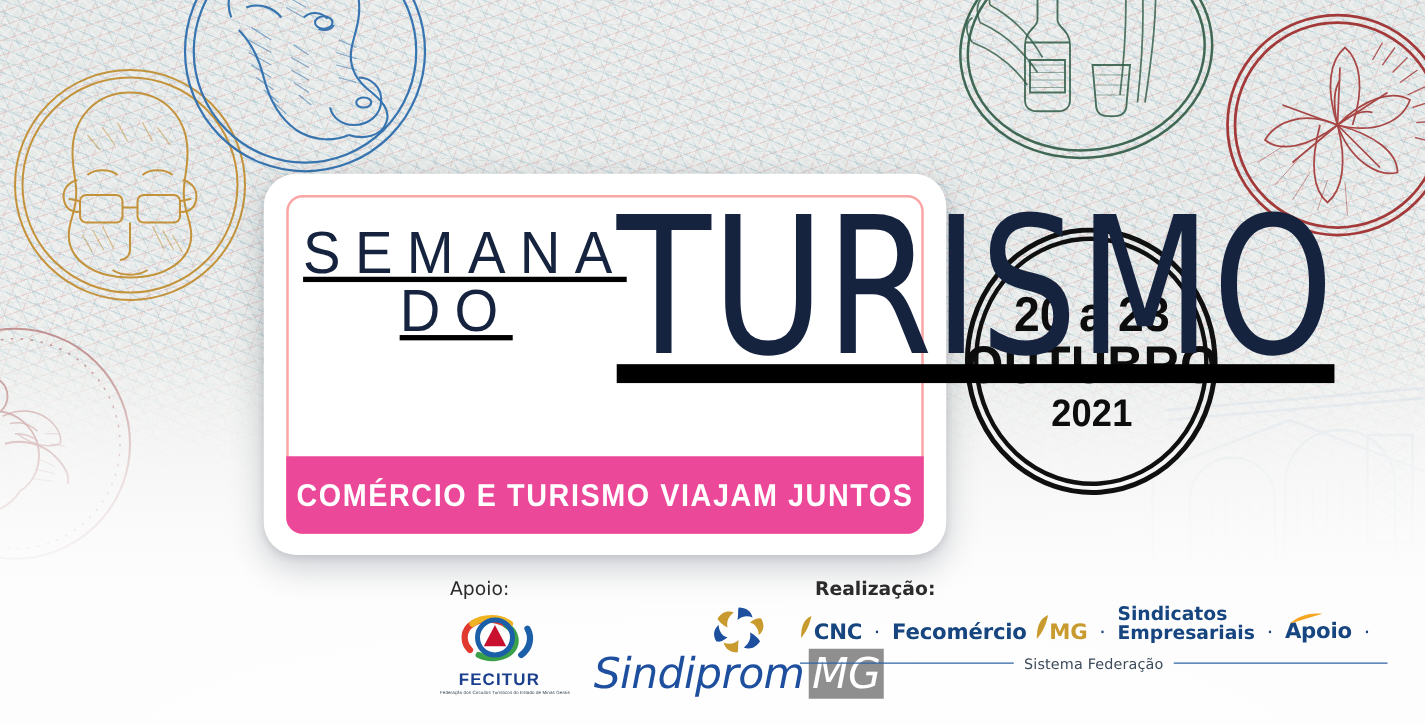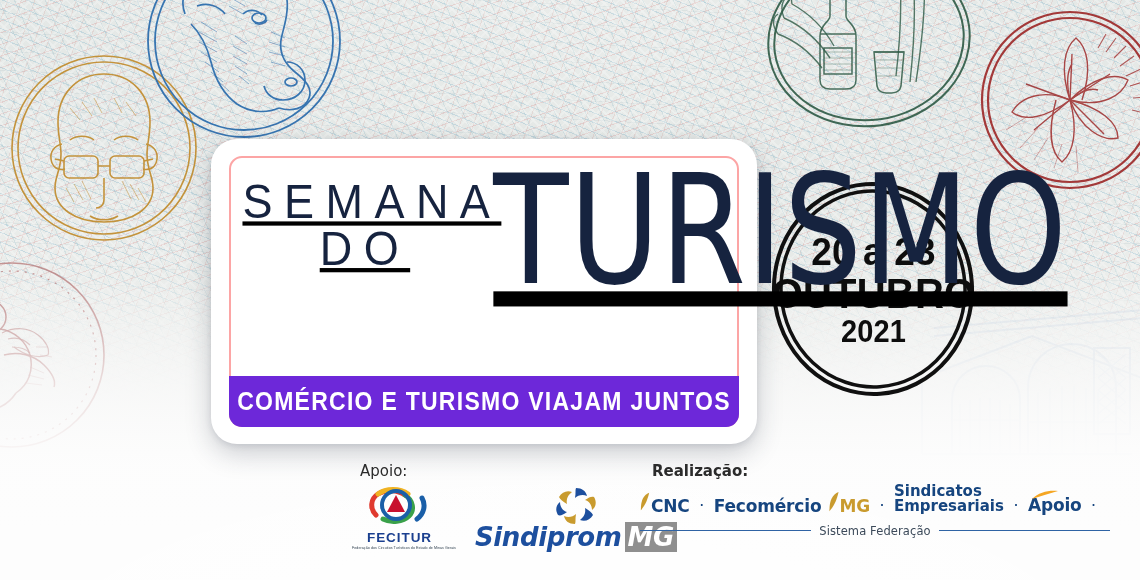--- a/index.html
+++ b/index.html
@@ -74,22 +74,22 @@
     transform:scaleY(1.06);transform-origin:center top;
   }
   .turismo{
     text-align:center;margin-top:-4px;
     font-size:121px;line-height:1.0;letter-spacing:.005em;
     color:#16233f;font-weight:400;
     font-family:"DejaVu Sans","Liberation Sans",sans-serif;
     transform:scaleX(1.02) scaleY(1.26);transform-origin:center top;
   }
   .ribbon{
-    position:absolute;left:-2px;right:-2px;bottom:-2px;height:51px;
-    background:#6d28d9;border-radius:0 0 13px 13px;
+    position:absolute;left:-2px;right:-2px;bottom:-2px;height:62px;
+    background:#ec4899;border-radius:0 0 13px 13px;
     display:flex;align-items:center;justify-content:center;
   }
   .ribbon span{
     color:#ffffff;font-size:23px;font-weight:700;letter-spacing:.055em;
     font-family:"Liberation Sans","DejaVu Sans",sans-serif;
     transform:scaleY(1.1);
   }
 
   
   .datestamp{position:absolute;left:771px;top:182px;width:205px;height:215px;}
@@ -124,21 +124,21 @@
   }
   .fecitur .sub{
     font-size:3.6px;color:#30404f;letter-spacing:.02em;margin-top:1px;
     font-family:"Liberation Sans","DejaVu Sans",sans-serif;white-space:nowrap;
     transform:scaleX(1.0);
   }
 
   
   .sindiprom{display:flex;flex-direction:column;align-items:center;}
   .sindiprom .word{
-    font-size:26px;font-weight:700;font-style:italic;
+    font-size:34px;font-weight:400;font-style:italic;
     font-family:"DejaVu Sans","Liberation Sans",sans-serif;
     letter-spacing:-.015em;line-height:1;margin-top:-2px;white-space:nowrap;
   }
   .sindiprom .w1{color:#1d4f9e;}
   .sindiprom .w2{color:#ffffff;background:#8f8f8f;padding:0 3px;margin-left:3px;}
 
   
   .sistema{position:relative;}
   .sis-row{display:flex;align-items:flex-end;gap:9px;white-space:nowrap;}
   .sis-name{

